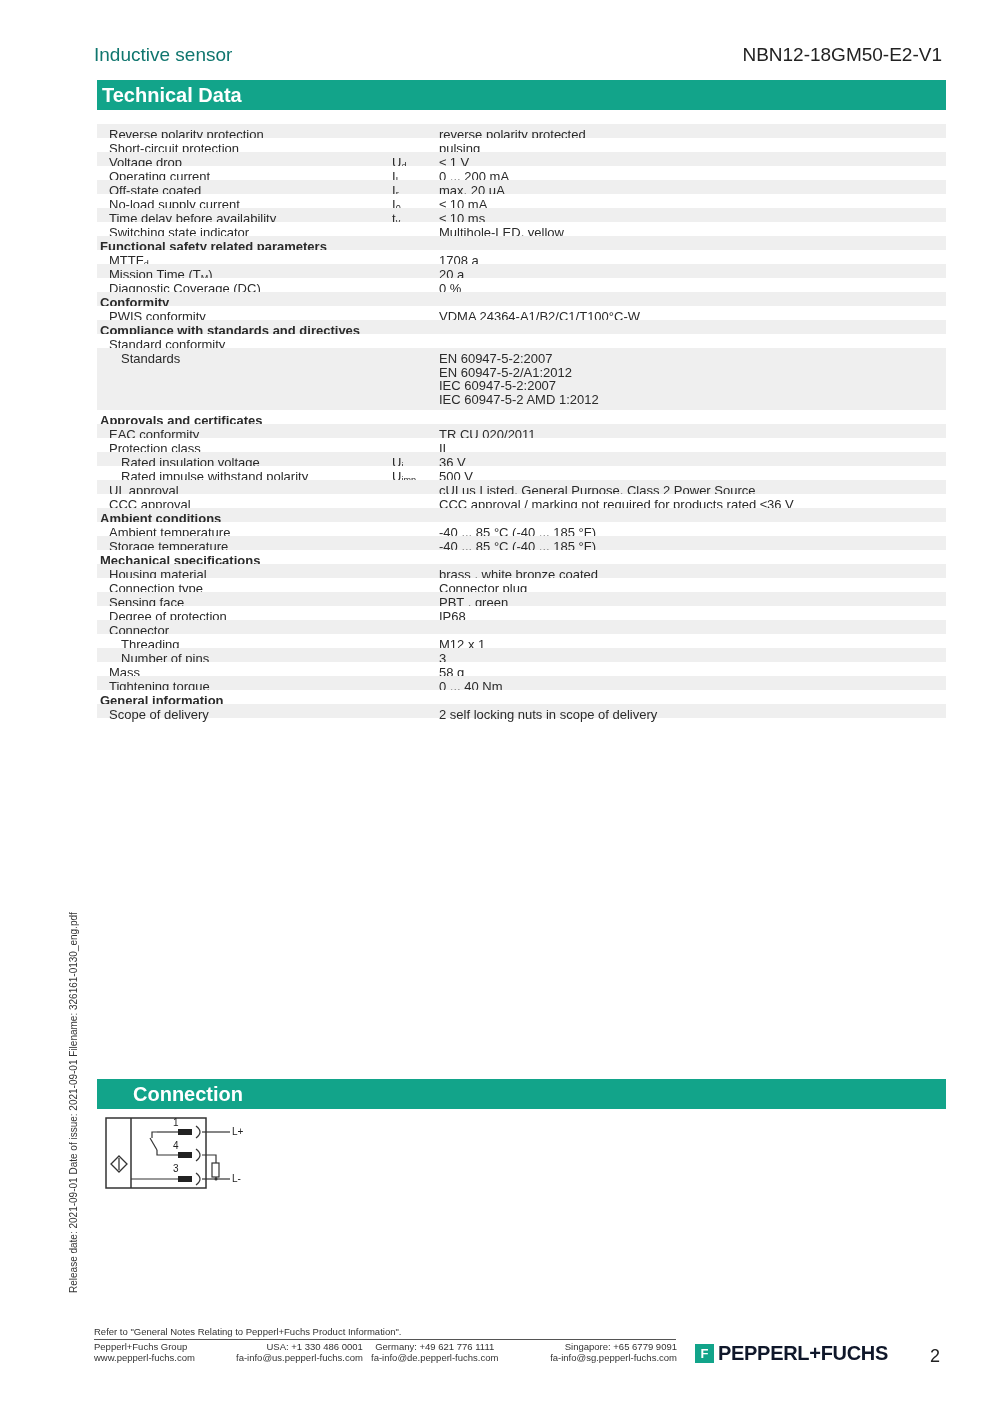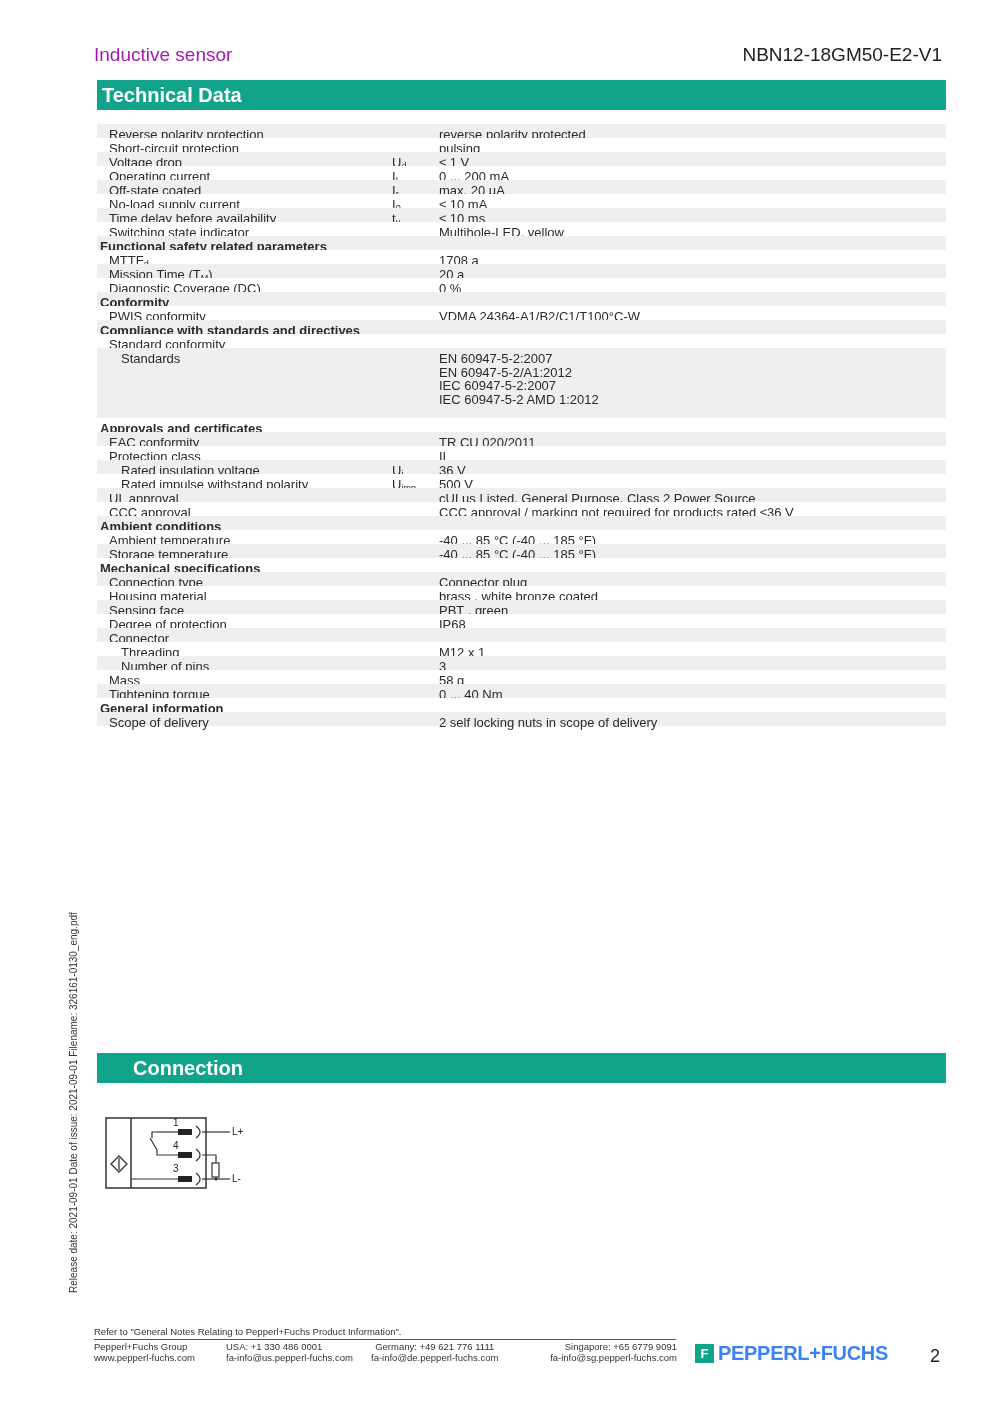--- a/index.html
+++ b/index.html
@@ -1,44 +1,44 @@
 <!DOCTYPE html>
 <html><head>
 <meta charset="utf-8">
 <style>
   html, body { margin:0; padding:0; background:#ffffff; }
   body { width:990px; height:1401px; position:relative; overflow:hidden;
          font-family:"Liberation Sans", sans-serif; color:#2a2a2a; }
-  .hdr-left { position:absolute; left:94px; top:44px; font-size:19px; color:#a21caf; }
+  .hdr-left { position:absolute; left:94px; top:44px; font-size:19px; color:#0f766e; }
   .hdr-right { position:absolute; right:48px; top:44px; font-size:19px; color:#222; }
   .band { position:absolute; left:97px; width:849px; height:30px; background:#12a48a;
           color:#fff; font-weight:bold; font-size:20px; line-height:30px; padding-left:5px; box-sizing:border-box; }
   .band.tech { top:80px; }
-  .band.conn { top:1053px;padding-left:36px; }
+  .band.conn { top:1079px;padding-left:36px; }
   .table { position:absolute; left:97px; top:124px; width:849px; }
   .row { position:relative; height:14px; font-size:13px; line-height:22px; }
   .row:nth-child(odd) { background:#efefef; }
   .row:nth-child(even) { background:#ffffff; }
   .row .lbl { position:absolute; left:12px; }
   .row.section .lbl { left:3px; font-weight:bold; }
   .row.sub .lbl { left:24px; }
   .row .sym { position:absolute; left:295px; }
   .row .val { position:absolute; left:342px; white-space:pre-line; line-height:13.5px; top:4px; }
-  .row.tall { height:70px; }
+  .row.tall { height:62px; }
   sub { font-size:9px; vertical-align:-2px; }
   .side { position:absolute; left:68px; top:1293px; transform:rotate(-90deg); transform-origin:0 0;
           font-size:10px; color:#333; white-space:nowrap; }
   .diagram { position:absolute; left:100px; top:1110px; }
   .foot-note { position:absolute; left:94px; top:1326px; font-size:9.5px; color:#333; }
   .foot-line { position:absolute; left:94px; top:1339px; width:582px; height:1px; background:#555; }
   .foot-col { position:absolute; top:1341px; font-size:9.5px; color:#333; line-height:11px; }
   .logo { position:absolute; left:695px; top:1342px; display:flex; align-items:center; }
   .logo-mark { width:19px; height:19px; background:#12a48a; color:#fff; font-size:13px; font-weight:bold;
                line-height:19px; text-align:center; margin-right:4px; }
-  .logo-text { font-size:20px; font-weight:bold; color:#3b82f6; letter-spacing:-0.3px; }
+  .logo-text { font-size:20px; font-weight:bold; color:#0f172a; letter-spacing:-0.3px; }
   .page-num { position:absolute; left:930px; top:1346px; font-size:18px; color:#222; }
 </style>
 </head>
 <body>
 
 <div class="hdr-left">Inductive sensor</div>
 <div class="hdr-right">NBN12-18GM50-E2-V1</div>
 
 <div class="band tech">Technical Data</div>
 
@@ -168,28 +168,28 @@
     </div>
     <div class="row">
       <span class="lbl"><span>Storage temperature</span></span>
       <span class="sym"><span></span><sub></sub></span>
       <span class="val">-40 ... 85 °C (-40 ... 185 °F)</span>
     </div>
     <div class="row section">
       <span class="lbl"><span>Mechanical specifications</span></span>
     </div>
     <div class="row">
+      <span class="lbl"><span>Housing material</span></span>
+      <span class="sym"><span></span><sub></sub></span>
+      <span class="val">brass , white bronze coated</span>
+    </div>
+    <div class="row">
       <span class="lbl"><span>Connection type</span></span>
       <span class="sym"><span></span><sub></sub></span>
       <span class="val">Connector plug</span>
-    </div>
-    <div class="row">
-      <span class="lbl"><span>Housing material</span></span>
-      <span class="sym"><span></span><sub></sub></span>
-      <span class="val">brass , white bronze coated</span>
     </div>
     <div class="row">
       <span class="lbl"><span>Sensing face</span></span>
       <span class="sym"><span></span><sub></sub></span>
       <span class="val">PBT , green</span>
     </div>
     <div class="row">
       <span class="lbl"><span>Degree of protection</span></span>
       <span class="sym"><span></span><sub></sub></span>
       <span class="val">IP68</span>
@@ -263,21 +263,21 @@
 </div>
 
 <div class="side">Release date: 2021-09-01 Date of issue: 2021-09-01 Filename: 326161-0130_eng.pdf</div>
 
 <div class="foot-note">Refer to "General Notes Relating to Pepperl+Fuchs Product Information".</div>
 <div class="foot-line"></div>
 <div class="foot-col" style="left:94px;">
   <div>Pepperl+Fuchs Group</div>
   <div>www.pepperl-fuchs.com</div>
 </div>
-<div class="foot-col" style="left:226px; text-align:left;">
+<div class="foot-col" style="left:236px; text-align:right;">
   <div>USA: +1 330 486 0001</div>
   <div>fa-info@us.pepperl-fuchs.com</div>
 </div>
 <div class="foot-col" style="left:371px; text-align:center;">
   <div>Germany: +49 621 776 1111</div>
   <div>fa-info@de.pepperl-fuchs.com</div>
 </div>
 <div class="foot-col" style="left:547px; text-align:right; width:130px;">
   <div>Singapore: +65 6779 9091</div>
   <div>fa-info@sg.pepperl-fuchs.com</div>

